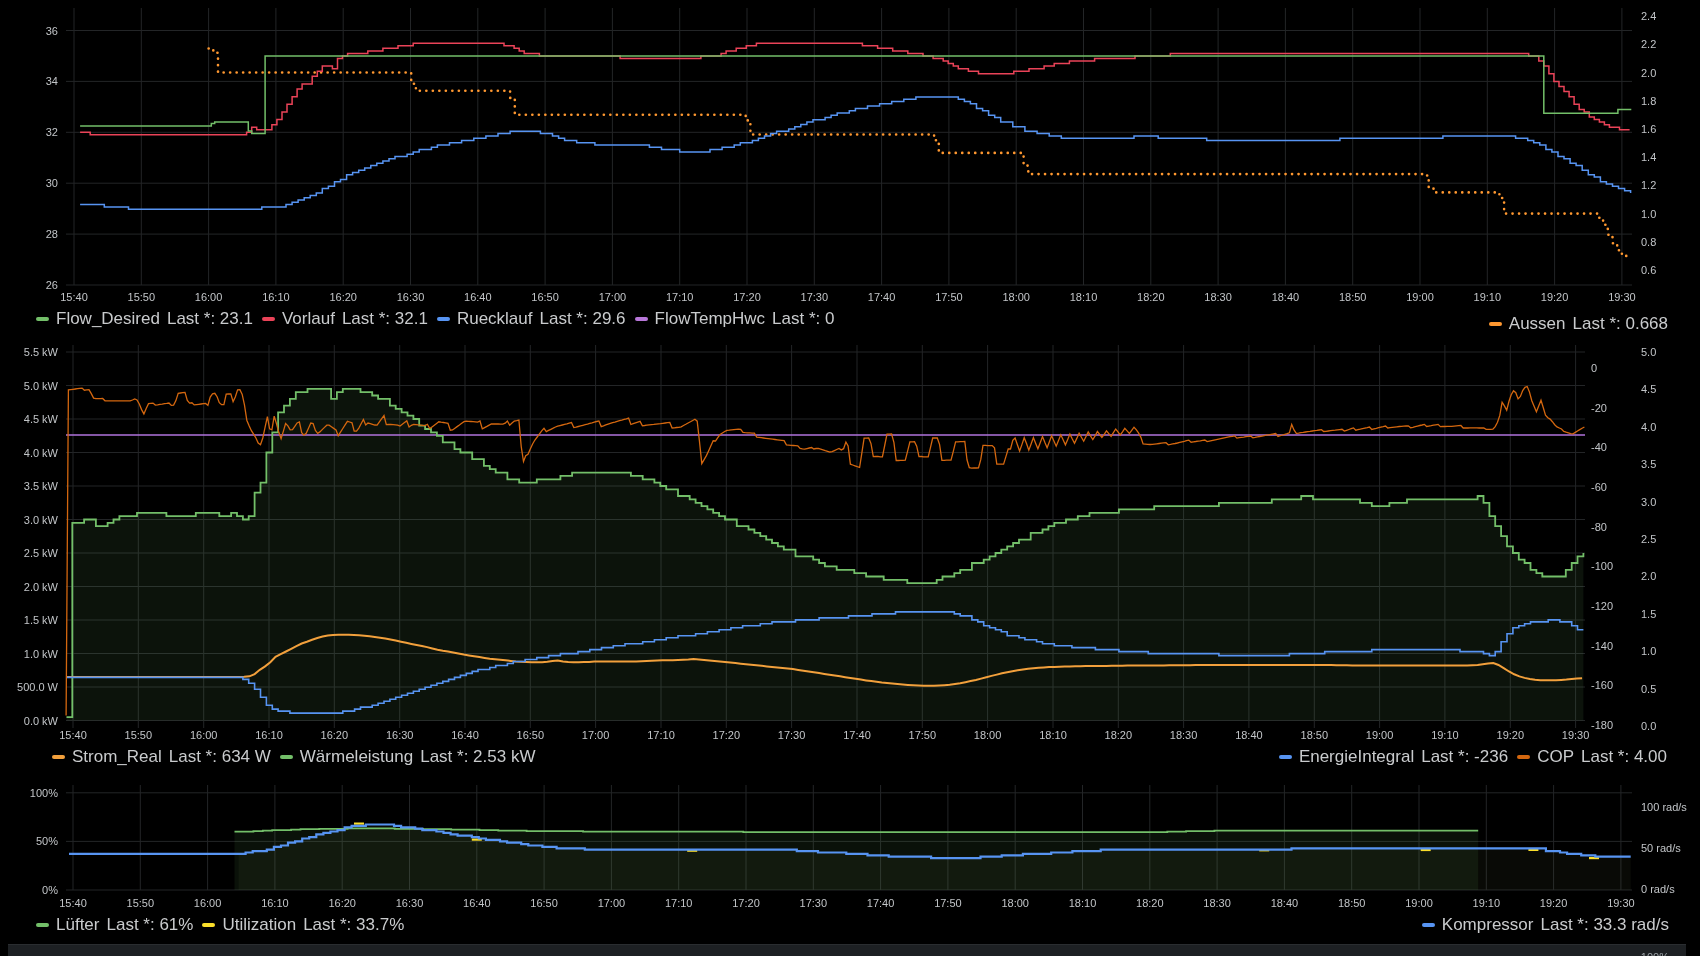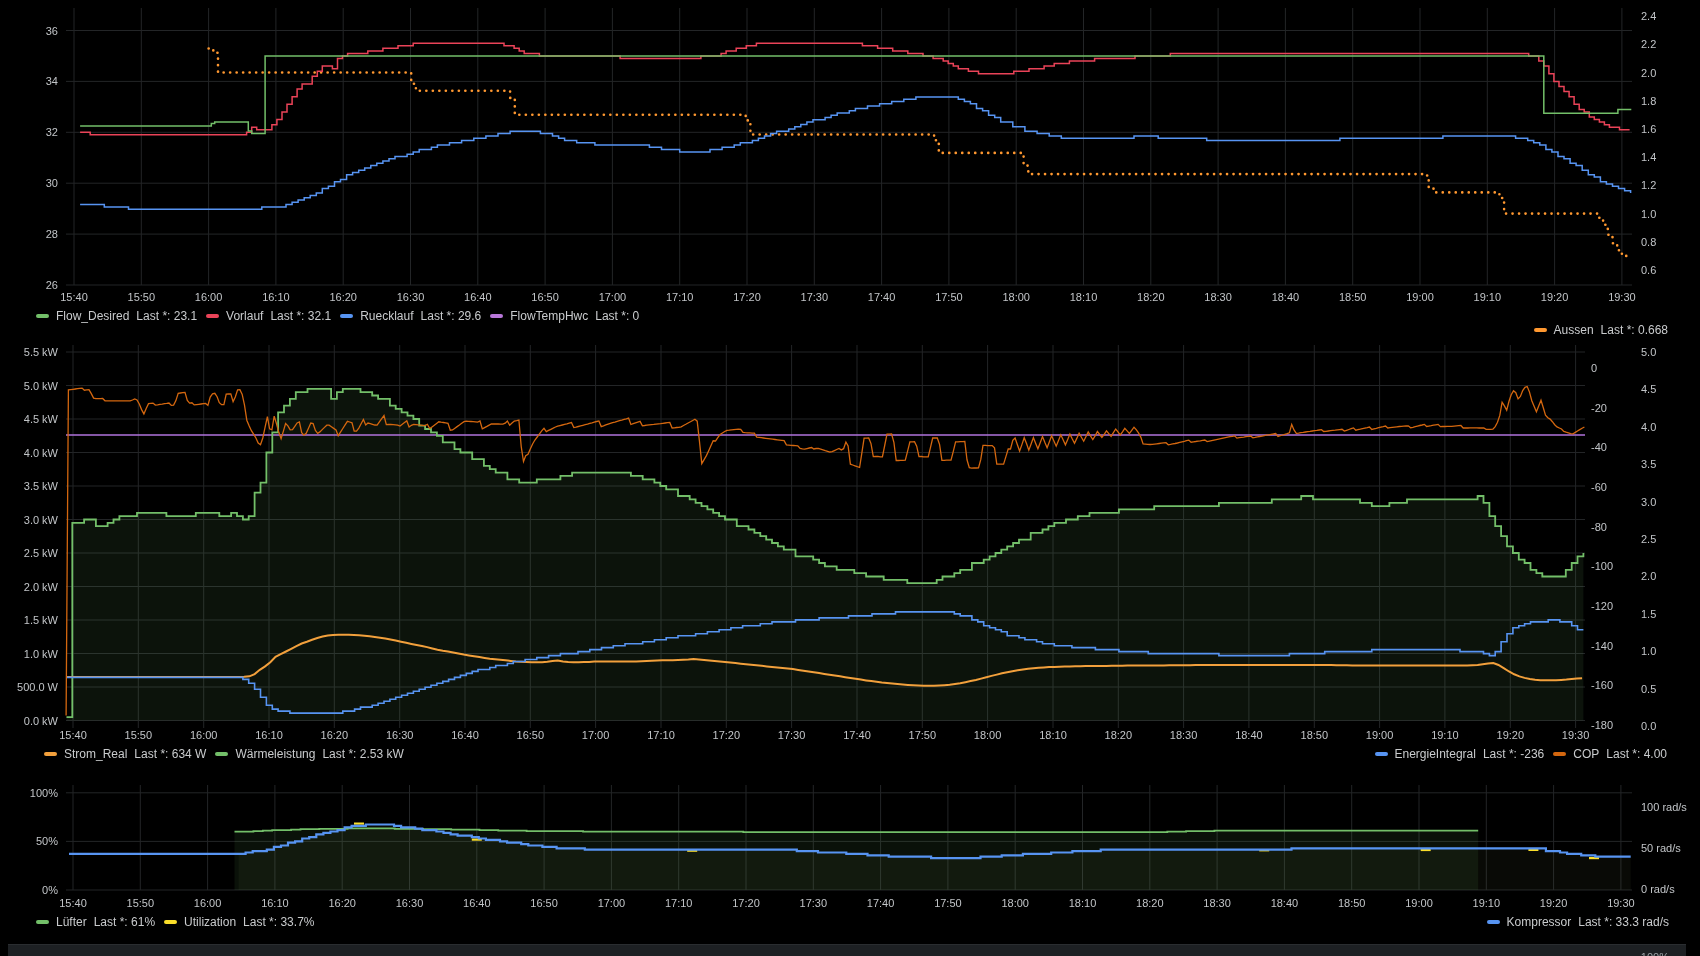--- a/index.html
+++ b/index.html
@@ -1,17 +1,17 @@
 <!DOCTYPE html>
 <html><head><meta charset="utf-8"><style>
 html,body{margin:0;padding:0;background:#000;width:1700px;height:956px;overflow:hidden}
 *{box-sizing:border-box}
 body{font-family:"Liberation Sans",sans-serif;position:relative}
 svg text.tk{font-family:"Liberation Sans",sans-serif;font-size:11px;fill:#c2c5c8}
-.leg{position:absolute;display:flex;align-items:flex-end;height:14px;color:#c9cbcd;font-size:12px;white-space:nowrap}
+.leg{position:absolute;display:flex;align-items:flex-start;height:14px;color:#c9cbcd;font-size:17px;white-space:nowrap}
 .it{display:inline-flex;align-items:center;margin-right:9px}
 .sw{display:inline-block;width:13px;height:4px;border-radius:2px;margin-right:7px}
 .nm{margin-right:7px}
 .sliver{position:absolute;left:8px;top:944px;width:1678px;height:12px;background:#1d2023;border-top:1px solid #2a2d30}
 .sliver span{position:absolute;right:17px;top:6px;font-size:11px;color:#9aa0a5}
 </style></head>
 <body>
 <svg width="1700" height="956" viewBox="0 0 1700 956">
 <line x1="66" y1="285" x2="1632" y2="285" stroke="#232527"></line>
 <line x1="66" y1="234.1" x2="1632" y2="234.1" stroke="#232527"></line>
@@ -270,28 +270,28 @@
       <span class="sw" style="background:#5794F2"></span>
       <span class="nm">Ruecklauf</span>
       <span class="ls">Last *: 29.6</span>
     </span>
     <span class="it">
       <span class="sw" style="background:#B877D9"></span>
       <span class="nm">FlowTempHwc</span>
       <span class="ls">Last *: 0</span>
     </span>
   </div>
-<div class="leg" style="right:23px;top:323px">
+<div class="leg" style="right:23px;top:314px">
     <span class="it">
       <span class="sw" style="background:#FF9830"></span>
       <span class="nm">Aussen</span>
       <span class="ls">Last *: 0.668</span>
     </span>
   </div>
-<div class="leg" style="left:44px;top:747px">
+<div class="leg" style="left:52px;top:747px">
     <span class="it">
       <span class="sw" style="background:#f2a03c"></span>
       <span class="nm">Strom_Real</span>
       <span class="ls">Last *: 634 W</span>
     </span>
     <span class="it">
       <span class="sw" style="background:#73BF69"></span>
       <span class="nm">Wärmeleistung</span>
       <span class="ls">Last *: 2.53 kW</span>
     </span>

